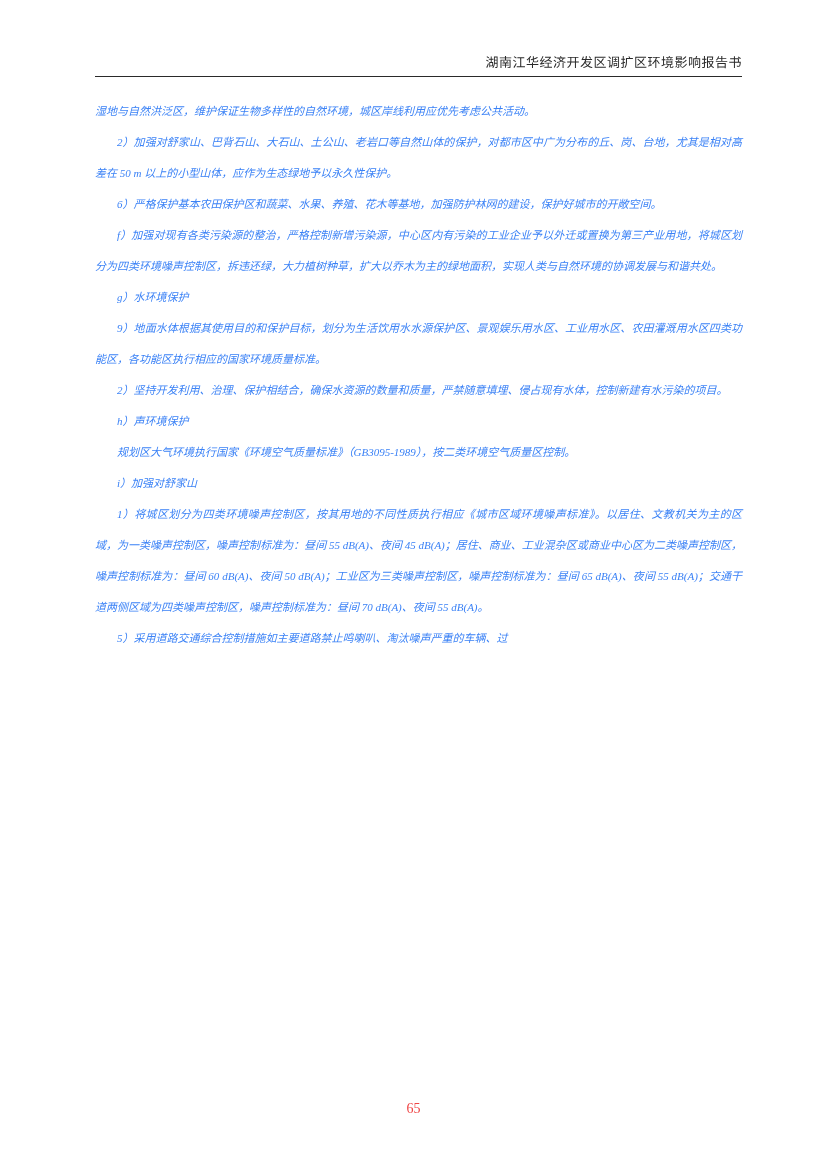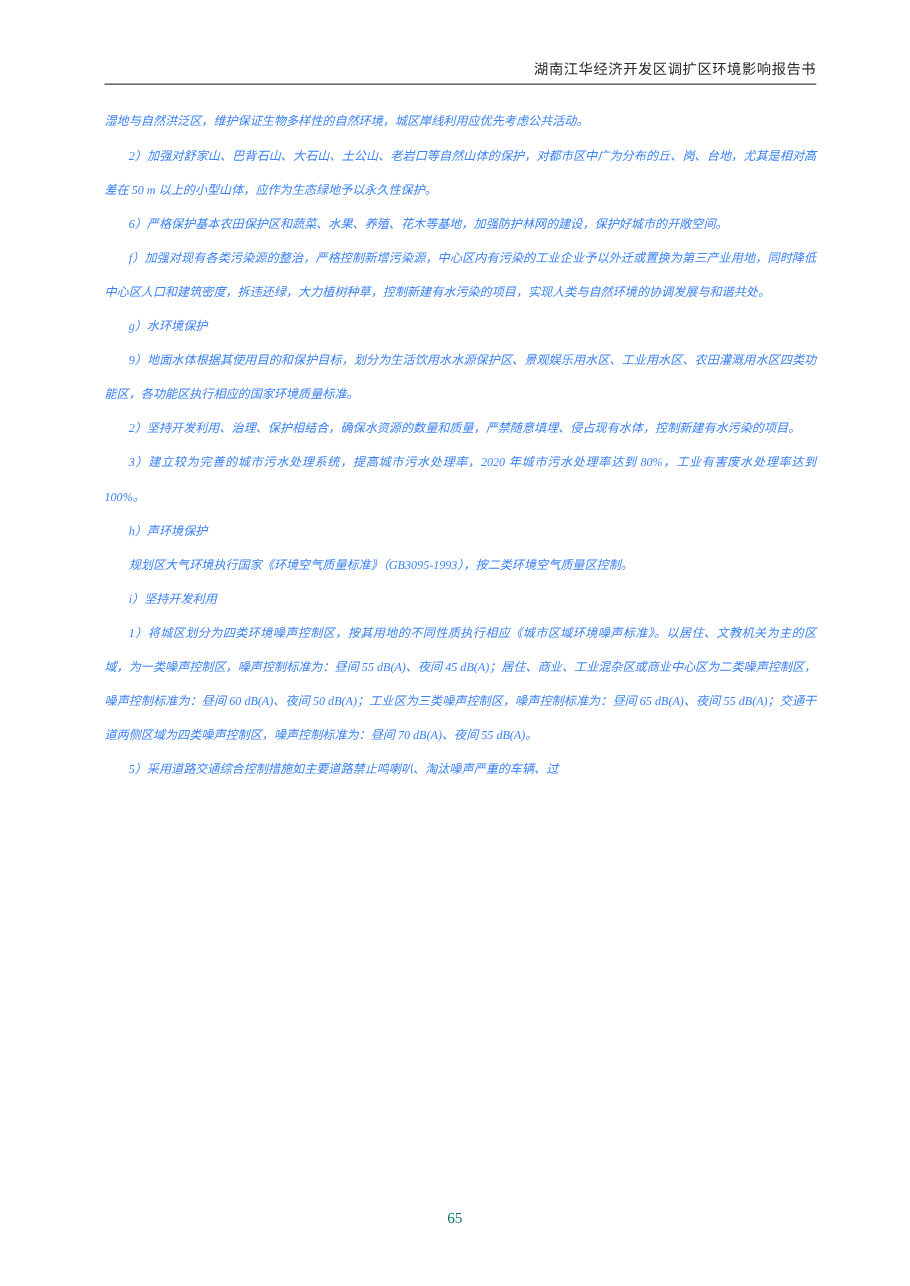--- a/index.html
+++ b/index.html
@@ -56,45 +56,44 @@
   }
   .page-footer {
     position: absolute;
     bottom: 52px;
     left: 0;
     width: 100%;
     text-align: center;
   }
   .page-number {
     font-size: 14px;
-    color: #0f766e;
+    color: #ef4444;
   }
 </style>
 </head>
 <body>
 
 <div class="page">
 
   <header class="page-header">
     <span class="header-title">湖南江华经济开发区调扩区环境影响报告书</span>
     <hr class="header-rule">
   </header>
 
   <main class="doc-body">
     <p>湿地与自然洪泛区，维护保证生物多样性的自然环境，城区岸线利用应优先考虑公共活动。</p>
     <p class="indent">2）加强对舒家山、巴背石山、大石山、土公山、老岩口等自然山体的保护，对都市区中广为分布的丘、岗、台地，尤其是相对高差在 50 m 以上的小型山体，应作为生态绿地予以永久性保护。</p>
     <p class="indent">6）严格保护基本农田保护区和蔬菜、水果、养殖、花木等基地，加强防护林网的建设，保护好城市的开敞空间。</p>
-    <p class="indent">f）加强对现有各类污染源的整治，严格控制新增污染源，中心区内有污染的工业企业予以外迁或置换为第三产业用地，同时降低中心区人口和建筑密度，拆违还绿，大力植树种草，控制新建有水污染的项目，实现人类与自然环境的协调发展与和谐共处。</p>
+    <p class="indent">f）加强对现有各类污染源的整治，严格控制新增污染源，中心区内有污染的工业企业予以外迁或置换为第三产业用地，将城区划分为四类环境噪声控制区，拆违还绿，大力植树种草，扩大以乔木为主的绿地面积，实现人类与自然环境的协调发展与和谐共处。</p>
     <p class="indent">g）水环境保护</p>
     <p class="indent">9）地面水体根据其使用目的和保护目标，划分为生活饮用水水源保护区、景观娱乐用水区、工业用水区、农田灌溉用水区四类功能区，各功能区执行相应的国家环境质量标准。</p>
     <p class="indent">2）坚持开发利用、治理、保护相结合，确保水资源的数量和质量，严禁随意填埋、侵占现有水体，控制新建有水污染的项目。</p>
-    <p class="indent">3）建立较为完善的城市污水处理系统，提高城市污水处理率，2020 年城市污水处理率达到 80%，工业有害废水处理率达到 100%。</p>
     <p class="indent">h）声环境保护</p>
-    <p class="indent">规划区大气环境执行国家《环境空气质量标准》（GB3095-1993），按二类环境空气质量区控制。</p>
-    <p class="indent">i）坚持开发利用</p>
+    <p class="indent">规划区大气环境执行国家《环境空气质量标准》（GB3095-1989），按二类环境空气质量区控制。</p>
+    <p class="indent">i）加强对舒家山</p>
     <p class="indent">1）将城区划分为四类环境噪声控制区，按其用地的不同性质执行相应《城市区域环境噪声标准》。以居住、文教机关为主的区域，为一类噪声控制区，噪声控制标准为：昼间 55 dB(A)、夜间 45 dB(A)；居住、商业、工业混杂区或商业中心区为二类噪声控制区，噪声控制标准为：昼间 60 dB(A)、夜间 50 dB(A)；工业区为三类噪声控制区，噪声控制标准为：昼间 65 dB(A)、夜间 55 dB(A)；交通干道两侧区域为四类噪声控制区，噪声控制标准为：昼间 70 dB(A)、夜间 55 dB(A)。</p>
     <p class="indent">5）采用道路交通综合控制措施如主要道路禁止鸣喇叭、淘汰噪声严重的车辆、过</p>
   </main>
 
   <footer class="page-footer">
     <span class="page-number">65</span>
   </footer>
 
 </div>
 

